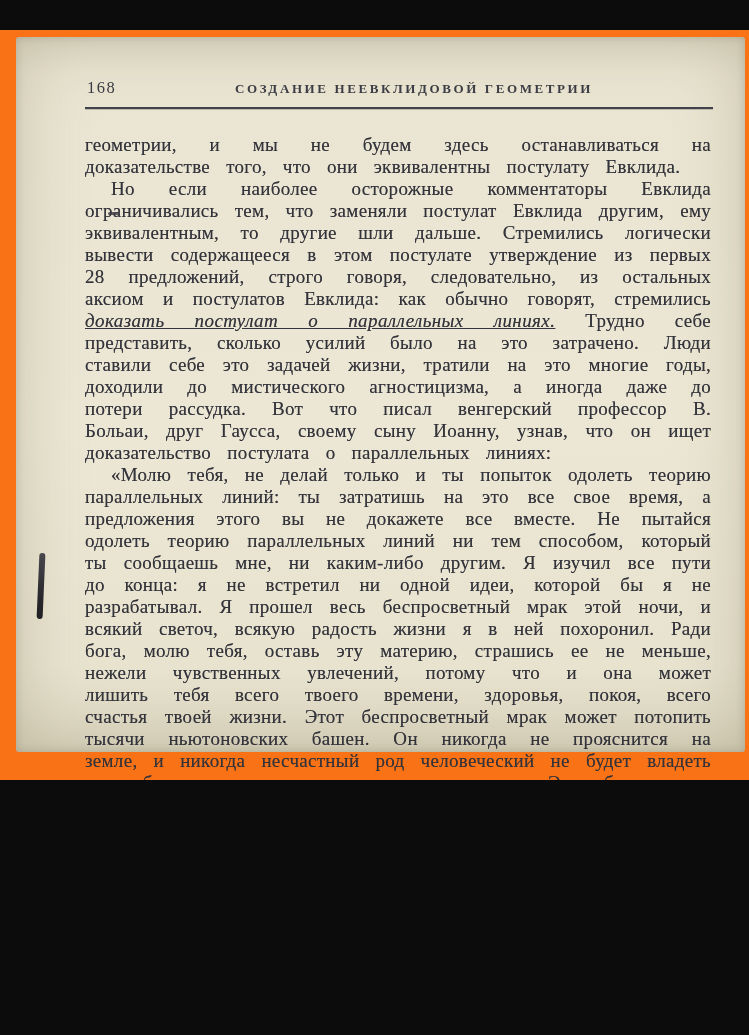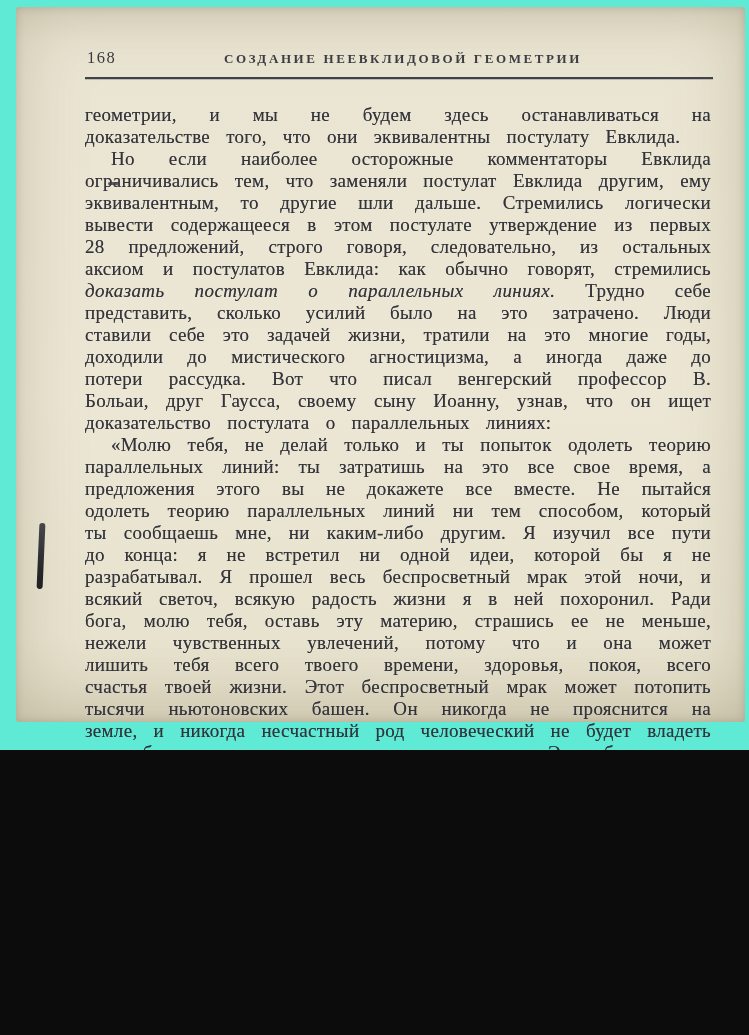--- a/index.html
+++ b/index.html
@@ -5,22 +5,23 @@
 <style>
   html, body {
     margin: 0;
     padding: 0;
     background: #0c0c0c;
   }
   .screen {
     position: relative;
     width: 749px;
     height: 750px;
-    background: #5eead4;
+    background: #f97316;
     overflow: hidden;
+    margin-top: 30px;
   }
   
   .paper {
     position: absolute;
     left: 16px;
     top: 7px;
     right: 4px;
     bottom: 28px;
     background: linear-gradient(180deg, #e3deca 0%, #eae5d2 5%, #ece7d4 55%, #e8e3cf 88%, #ded8c2 100%);
     box-shadow: inset 0 0 70px rgba(112, 102, 70, 0.28), inset 0 0 8px rgba(60, 55, 40, 0.22);
@@ -35,21 +36,21 @@
     position: absolute;
     left: 2px;
     top: 0;
     font-family: "Liberation Serif", serif;
     font-size: 16.5px;
     letter-spacing: 1.5px;
     color: #3a3a42;
   }
   .running-head {
     position: absolute;
-    left: 118px;
+    left: 129px;
     width: 400px;
     top: 3px;
     text-align: center;
     font-family: "Liberation Serif", serif;
     font-size: 13px;
     font-weight: 700;
     letter-spacing: 2.6px;
     color: #3c3c44;
     white-space: nowrap;
   }
@@ -73,20 +74,21 @@
   .para {
     margin: 0;
     text-indent: 26px;
   }
   .para.continued {
     text-indent: 0;
   }
   .para em {
     font-style: italic;
     letter-spacing: 0.4px;
+    text-decoration: underline;
   }
   
   .ink-mark {
     position: absolute;
     left: 22px;
     top: 516px;
     width: 6px;
     height: 66px;
     background: linear-gradient(180deg, #3a3a42 0%, #17171d 70%, #101016 100%);
     border-radius: 4px;

